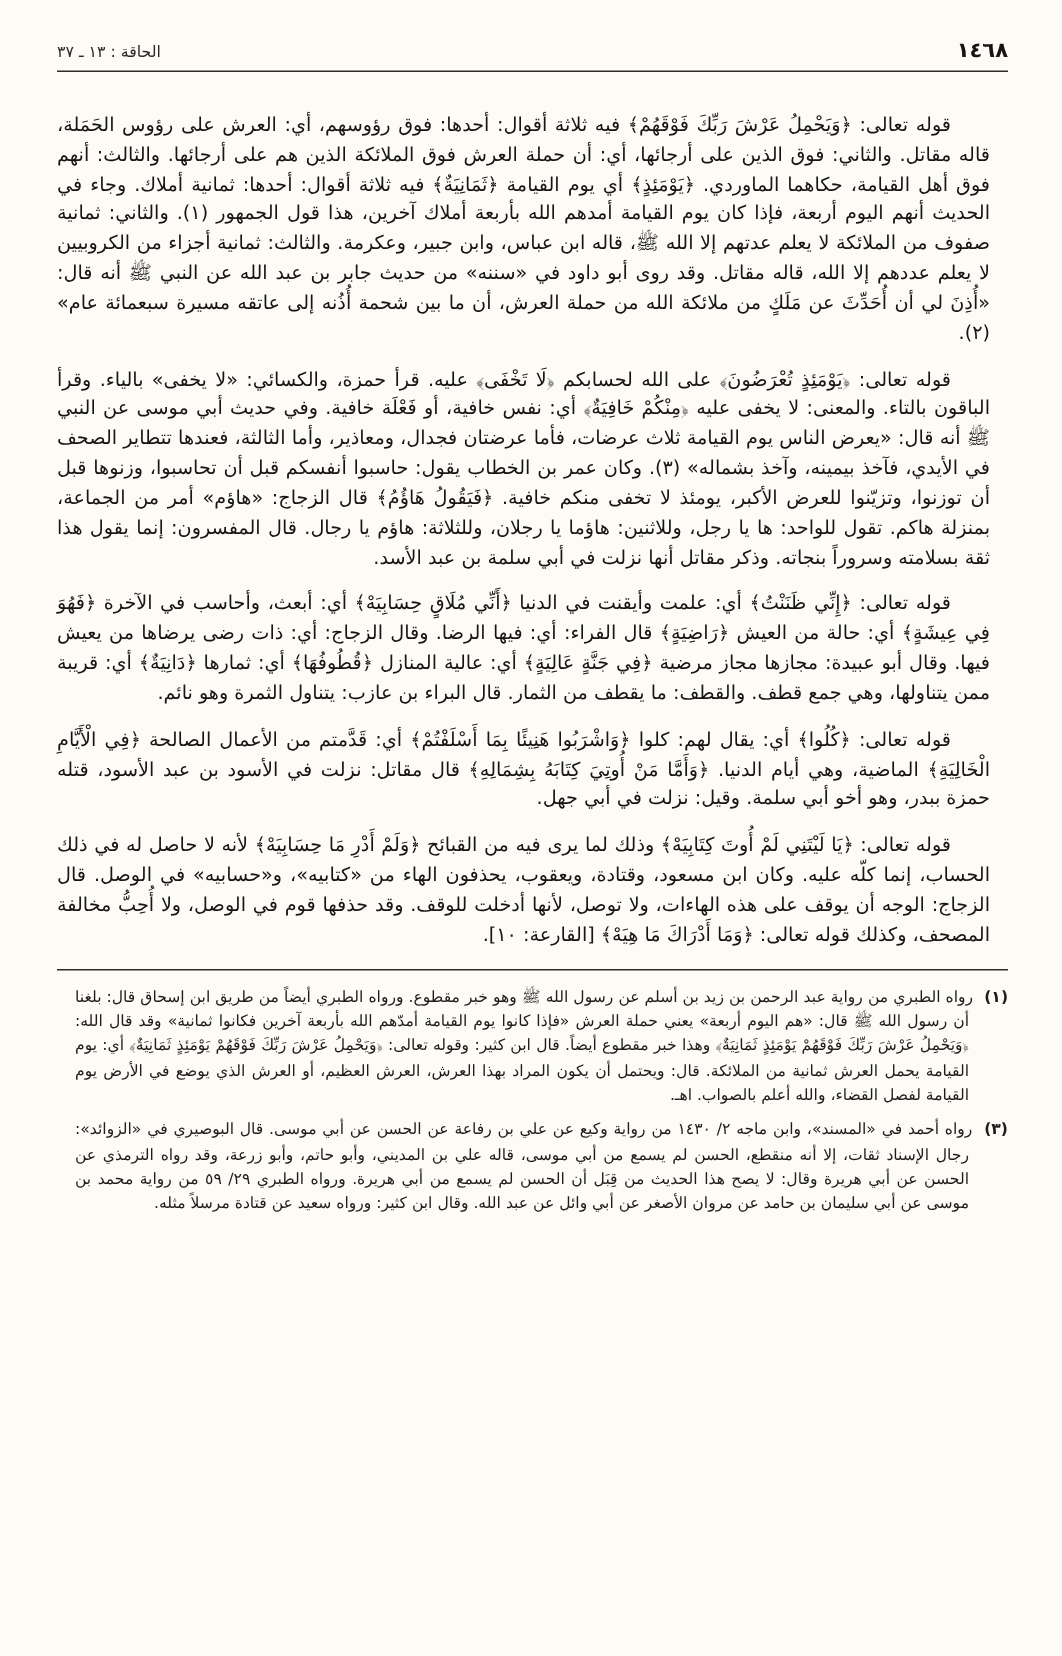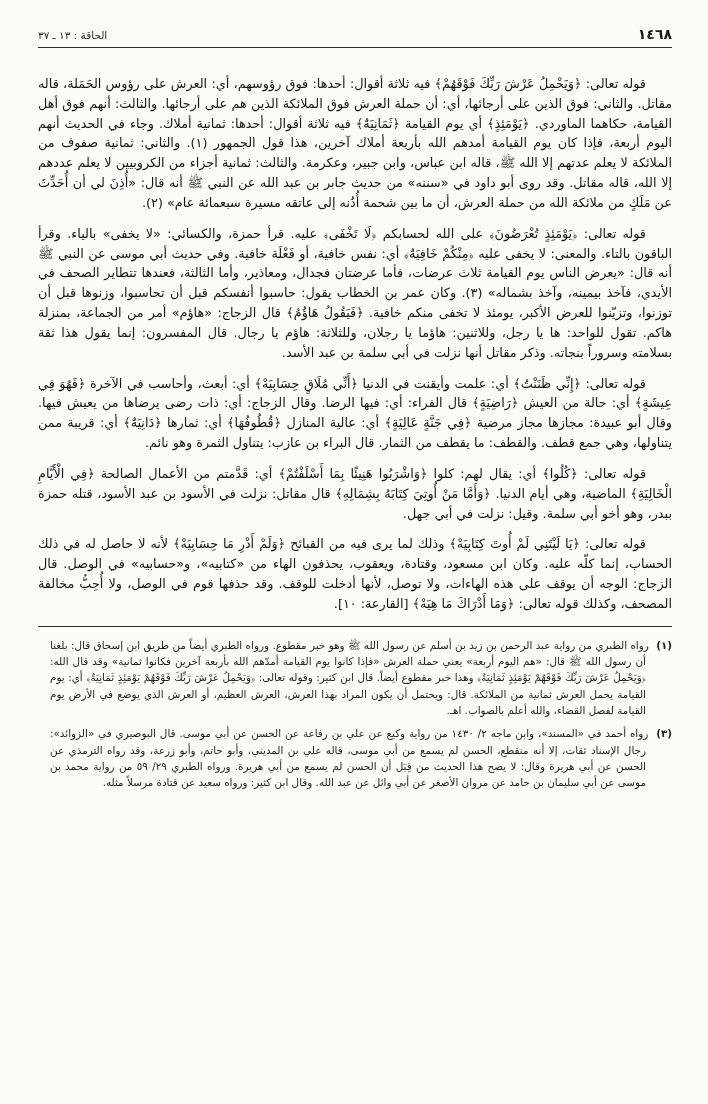--- a/index.html
+++ b/index.html
@@ -39,21 +39,21 @@
     border-top: 1.4px solid #2c2b29;
     margin-bottom: 26px;
   }
   .body-text {
     font-size: 12.8px;
     line-height: 1.55;
     text-align: justify;
     text-justify: inter-word;
   }
   .para {
-    margin: 0 0 11px 0;
+    margin: 0 12px 11px 0;
     text-indent: 26px;
   }
   .footnote-rule {
     border-top: 1.2px solid #2c2b29;
     margin: 12px 0 10px 0;
   }
   .footnotes {
     font-size: 10.4px;
     line-height: 1.57;
     text-align: justify;

